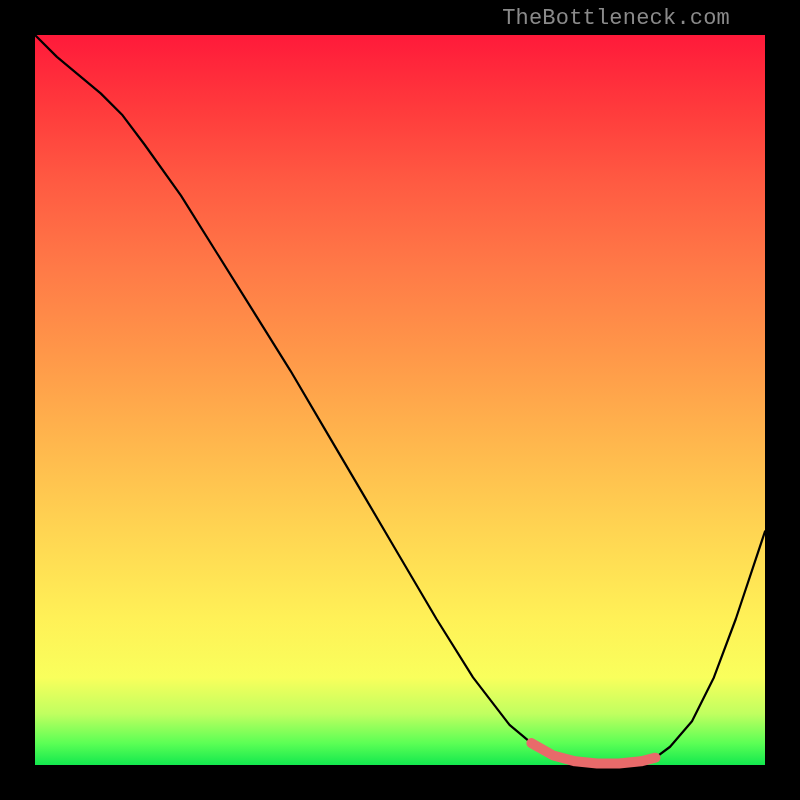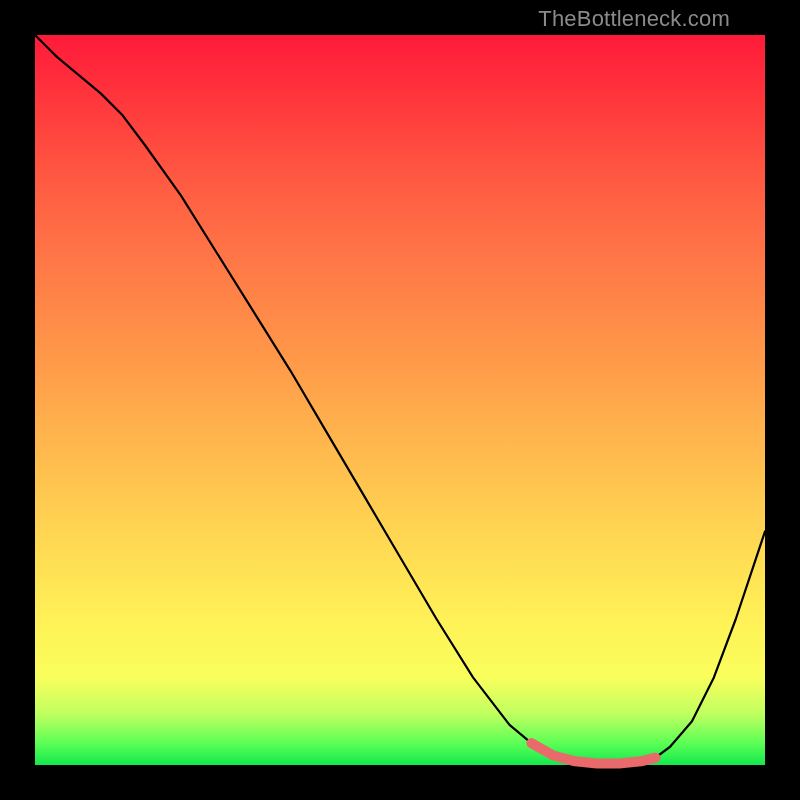--- a/index.html
+++ b/index.html
@@ -9,20 +9,21 @@
     height: 800px;
     background: #000;
     font-family: Arial, Helvetica, sans-serif;
     overflow: hidden;
   }
   .frame {
     position: relative;
     width: 740px;
     height: 800px;
     background: #000;
+    font-family: Liberation Mono, monospace;
   }
   .gradient-area {
     position: absolute;
     left: 35px;
     top: 35px;
     width: 730px;
     height: 730px;
     background: linear-gradient(to bottom,
       #ff1a3a 0%,
       #ff3a3c 10%,

